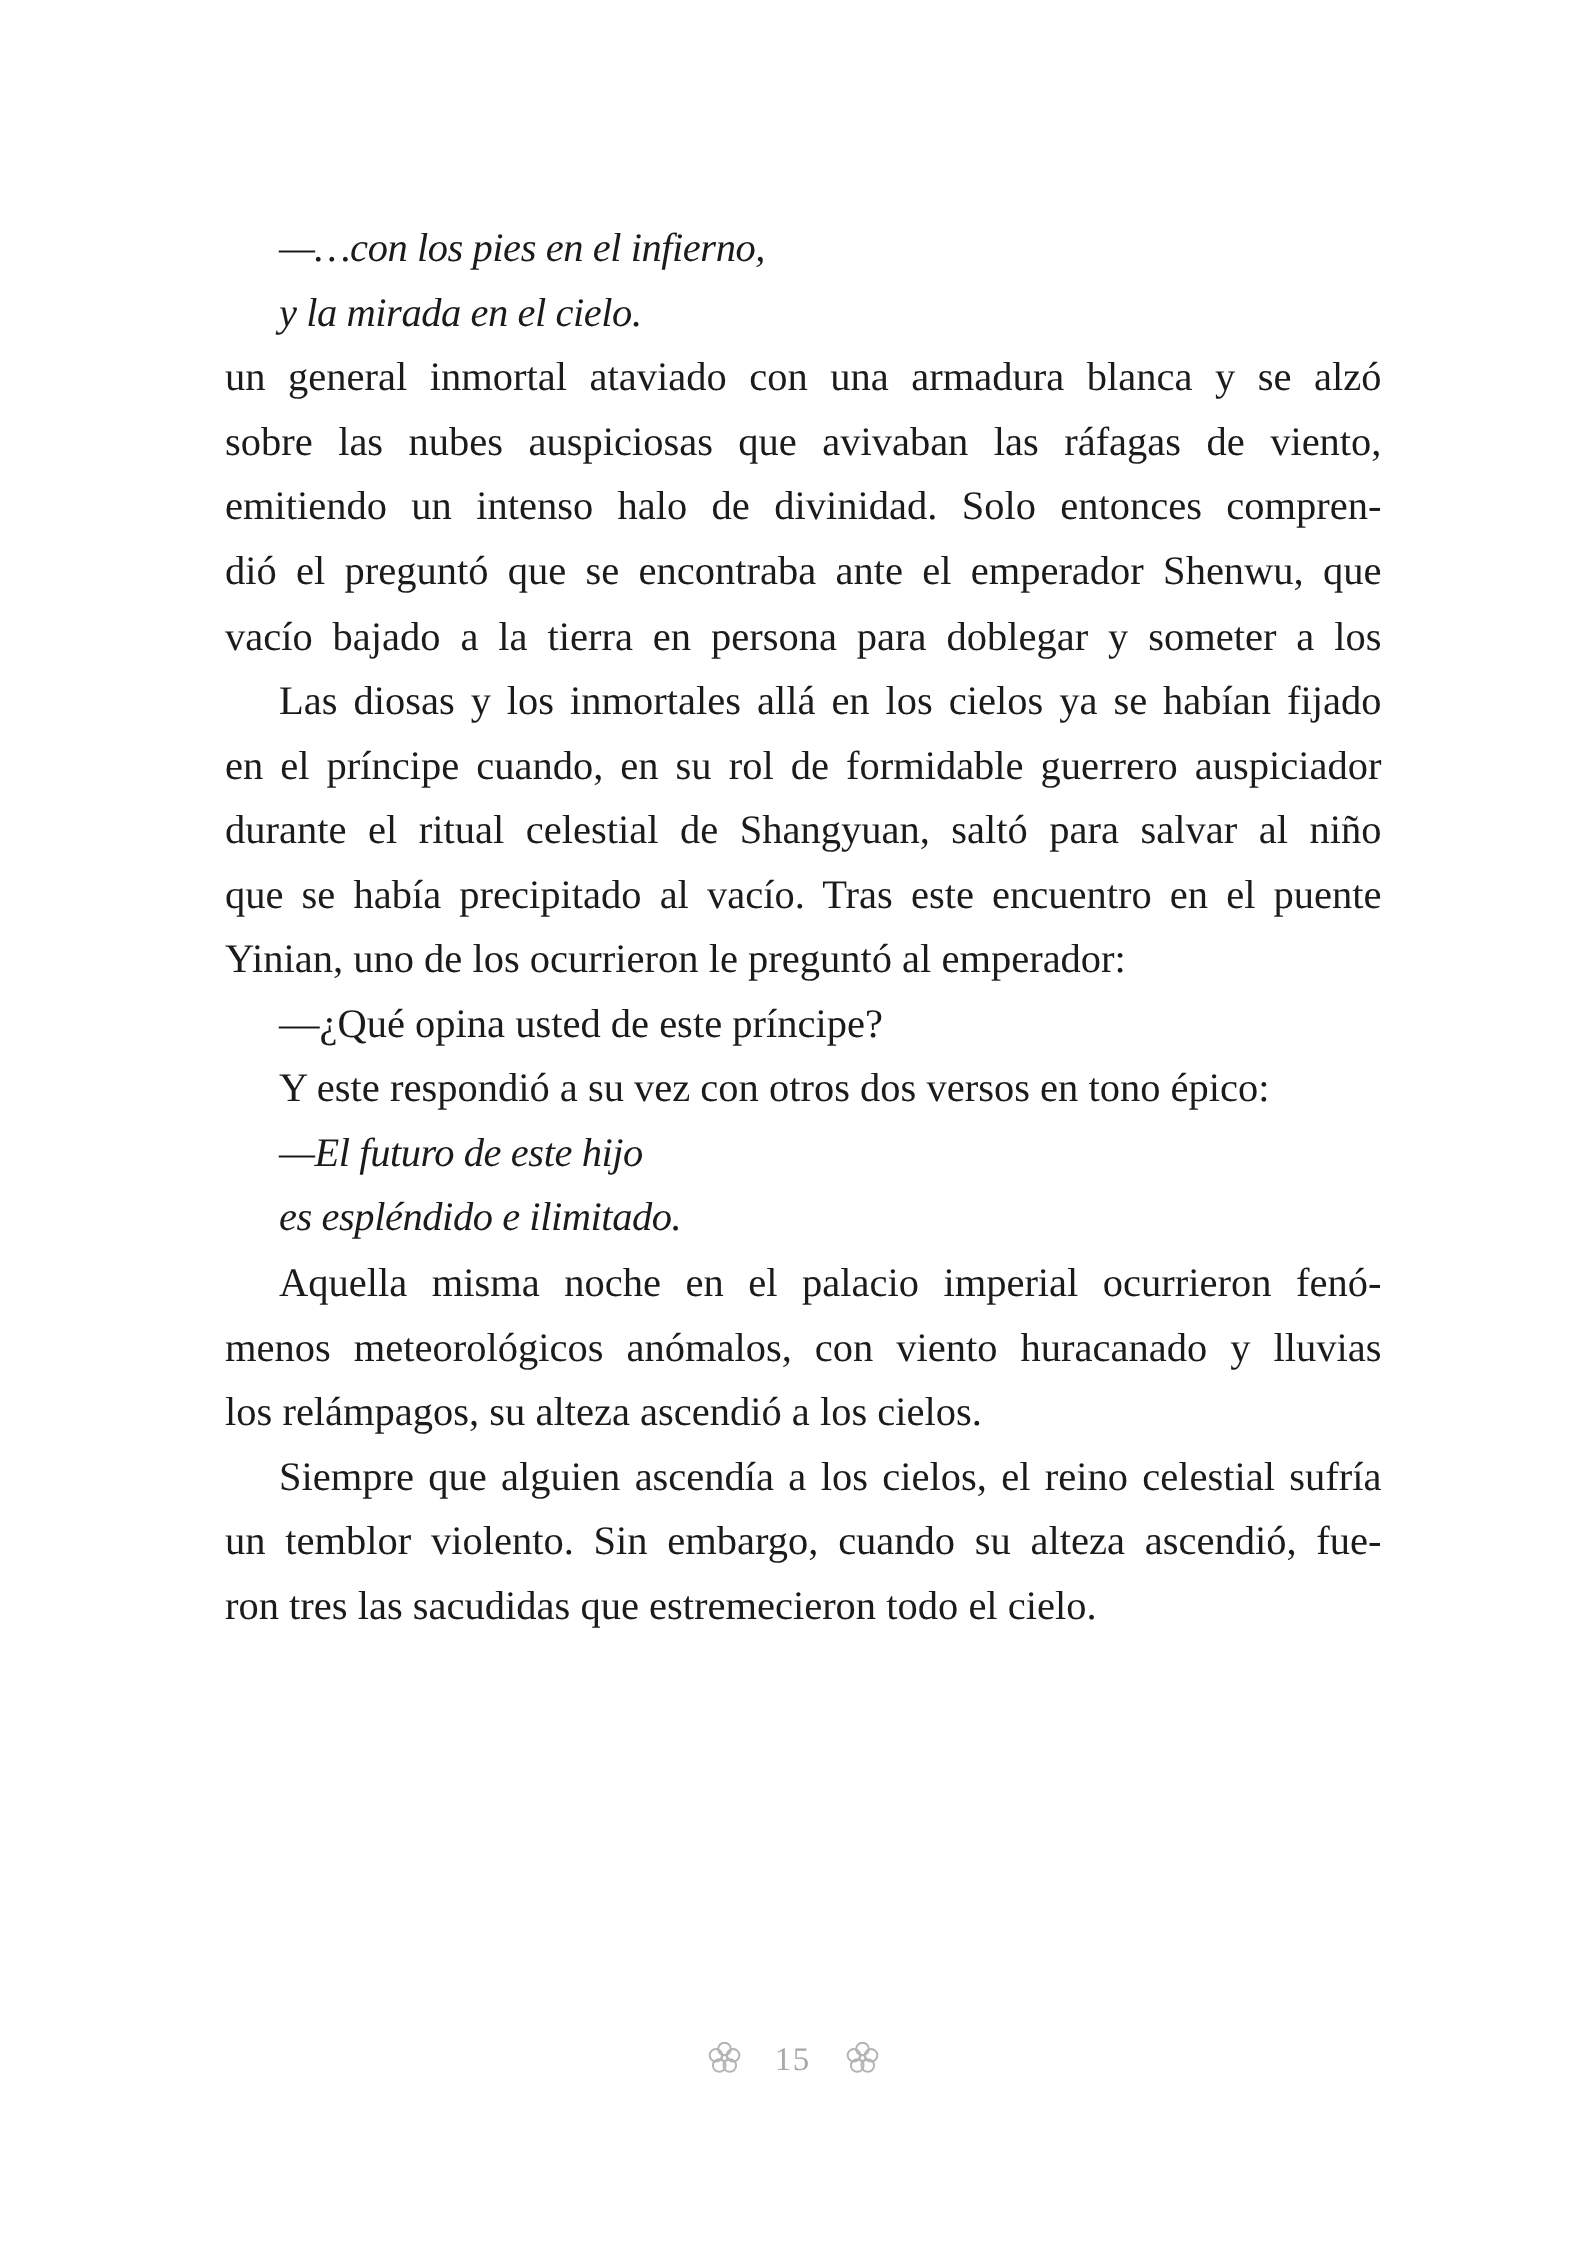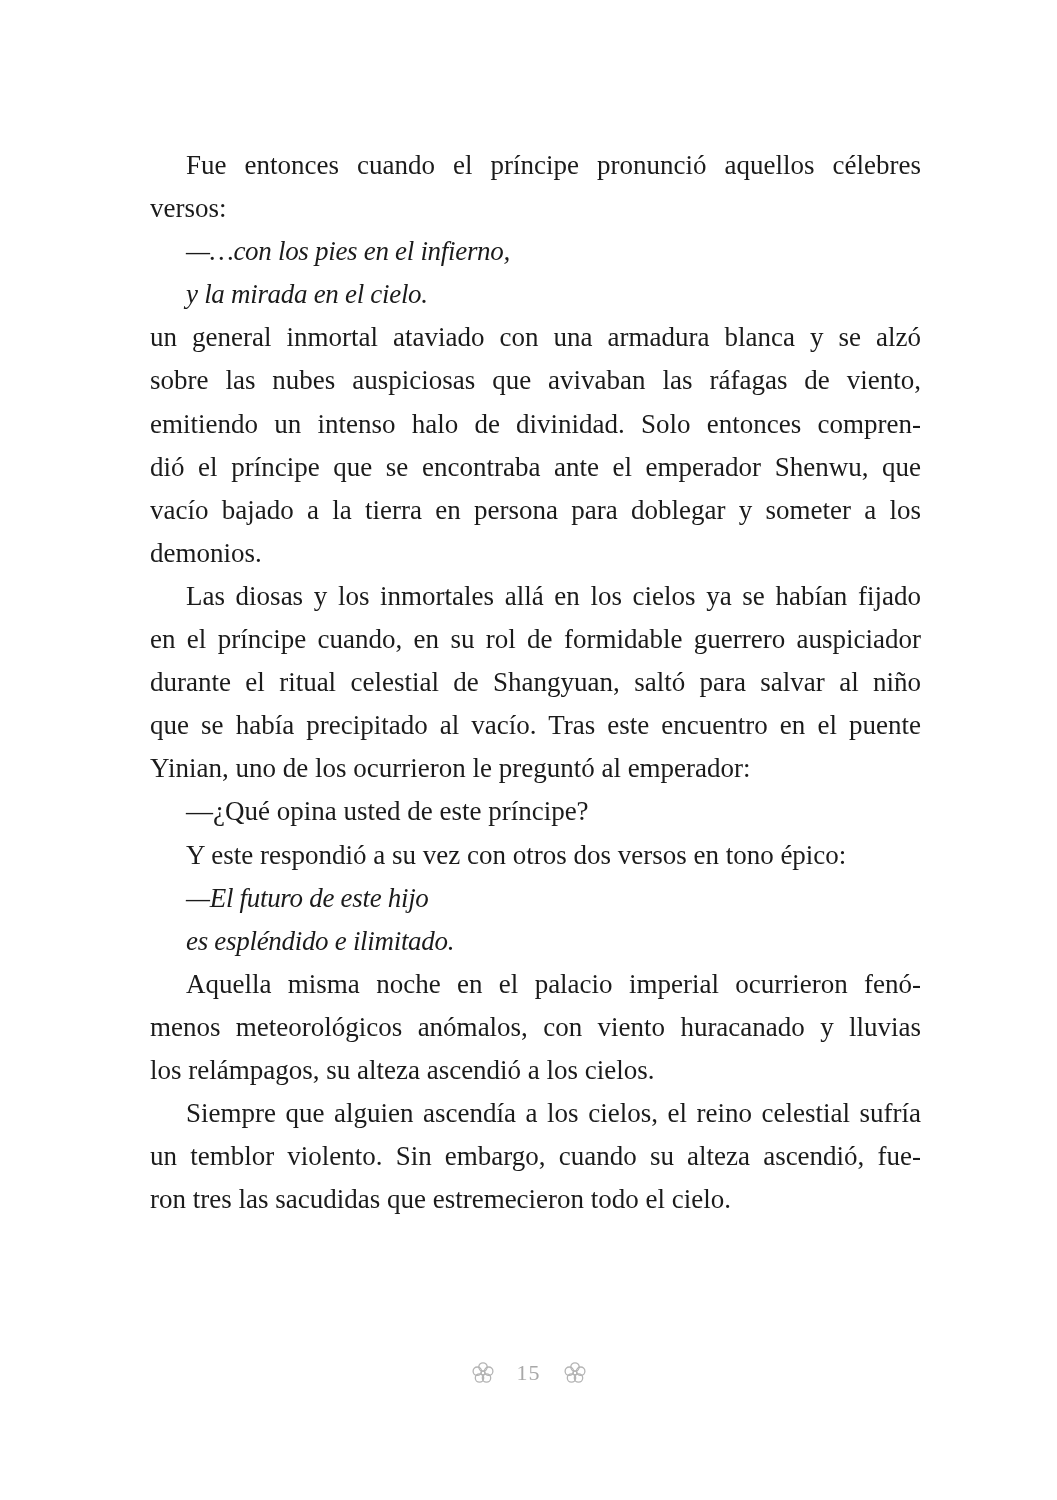--- a/index.html
+++ b/index.html
@@ -45,58 +45,52 @@
     .paragraph {
       margin: 0;
     }
     .footer {
       position: absolute;
       top: 1360px;
       left: 0;
       width: 1057px;
       display: flex;
       justify-content: center;
-      align-items: center;
       gap: 14px;
       color: #a8a8a8;
       font-family: "Liberation Serif", "DejaVu Serif", serif;
       font-size: 22px;
     }
     .flower {
       width: 24px;
       height: 24px;
       display: inline-block;
     }
     .page-number {
       letter-spacing: 1px;
       padding: 0 8px;
     }
   </style>
 </head>
 <body>
 
 <div class="page">
 
-  <div class="paragraph">
-    <span class="line indent">Fue entonces cuando el príncipe pronunció aquellos célebres</span>
-    <span class="line last">versos:</span>
-  </div>
 
   <div class="paragraph">
     <span class="line indent verse">—…con los pies en el infierno,</span>
     <span class="line indent verse">y la mirada en el cielo.</span>
   </div>
 
   <div class="paragraph">
     <span class="line">un general inmortal ataviado con una armadura blanca y se alzó</span>
     <span class="line">sobre las nubes auspiciosas que avivaban las ráfagas de viento,</span>
     <span class="line">emitiendo un intenso halo de divinidad. Solo entonces compren-</span>
-    <span class="line">dió el príncipe que se encontraba ante el emperador Shenwu, que</span>
+    <span class="line">dió el preguntó que se encontraba ante el emperador Shenwu, que</span>
     <span class="line">vacío bajado a la tierra en persona para doblegar y someter a los</span>
-    <span class="line last">demonios.</span>
   </div>
 
   <div class="paragraph">
     <span class="line indent">Las diosas y los inmortales allá en los cielos ya se habían fijado</span>
     <span class="line">en el príncipe cuando, en su rol de formidable guerrero auspiciador</span>
     <span class="line">durante el ritual celestial de Shangyuan, saltó para salvar al niño</span>
     <span class="line">que se había precipitado al vacío. Tras este encuentro en el puente</span>
     <span class="line last">Yinian, uno de los ocurrieron le preguntó al emperador:</span>
   </div>
 

